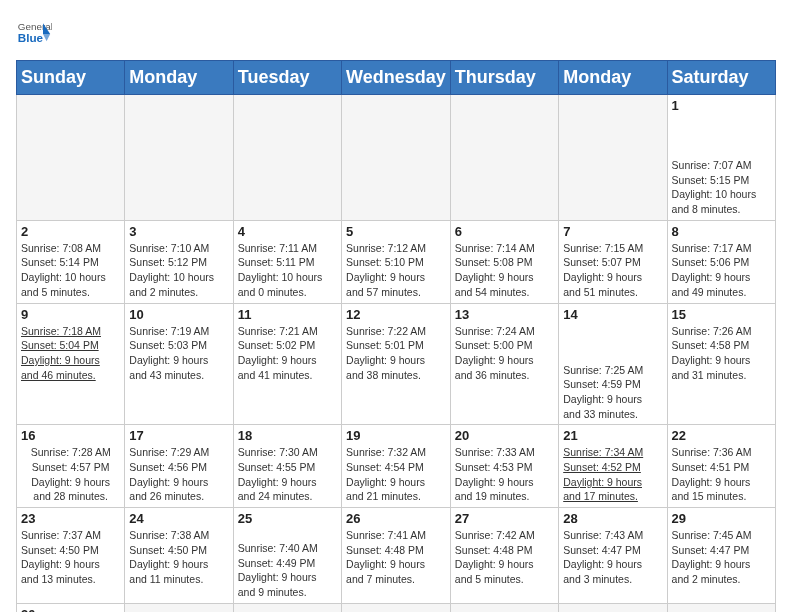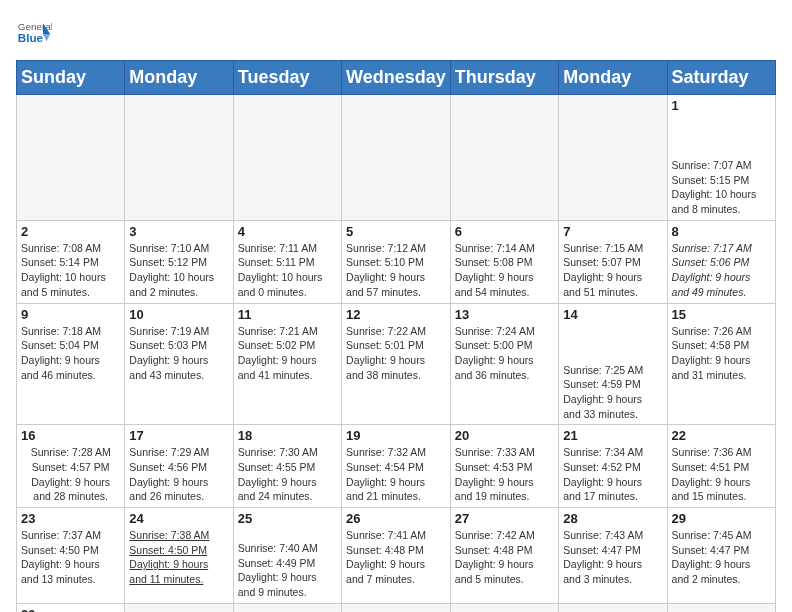--- a/index.html
+++ b/index.html
@@ -162,30 +162,30 @@
         </td>
         <td>
           <span class="day-number">7</span>
           <div class="day-info" style="white-space: pre-line;">Sunrise: 7:15 AM
 Sunset: 5:07 PM
 Daylight: 9 hours
 and 51 minutes.</div>
         </td>
         <td>
           <span class="day-number">8</span>
-          <div class="day-info" style="white-space: pre-line; font-style: italic;">Sunrise: 7:17 AM
+          <div class="day-info" style="white-space: pre-line;">Sunrise: 7:17 AM
 Sunset: 5:06 PM
 Daylight: 9 hours
 and 49 minutes.</div>
         </td>
       </tr>
       <tr>
         <td>
           <span class="day-number">9</span>
-          <div class="day-info" style="white-space: pre-line;">Sunrise: 7:18 AM
+          <div class="day-info" style="white-space: pre-line; text-decoration: underline;">Sunrise: 7:18 AM
 Sunset: 5:04 PM
 Daylight: 9 hours
 and 46 minutes.</div>
         </td>
         <td>
           <span class="day-number">10</span>
           <div class="day-info" style="white-space: pre-line;">Sunrise: 7:19 AM
 Sunset: 5:03 PM
 Daylight: 9 hours
 and 43 minutes.</div>
@@ -257,21 +257,21 @@
         </td>
         <td>
           <span class="day-number">20</span>
           <div class="day-info" style="white-space: pre-line;">Sunrise: 7:33 AM
 Sunset: 4:53 PM
 Daylight: 9 hours
 and 19 minutes.</div>
         </td>
         <td>
           <span class="day-number">21</span>
-          <div class="day-info" style="white-space: pre-line;">Sunrise: 7:34 AM
+          <div class="day-info" style="white-space: pre-line; text-decoration: underline;">Sunrise: 7:34 AM
 Sunset: 4:52 PM
 Daylight: 9 hours
 and 17 minutes.</div>
         </td>
         <td>
           <span class="day-number">22</span>
           <div class="day-info" style="white-space: pre-line;">Sunrise: 7:36 AM
 Sunset: 4:51 PM
 Daylight: 9 hours
 and 15 minutes.</div>
@@ -280,21 +280,21 @@
       <tr>
         <td>
           <span class="day-number">23</span>
           <div class="day-info" style="white-space: pre-line;">Sunrise: 7:37 AM
 Sunset: 4:50 PM
 Daylight: 9 hours
 and 13 minutes.</div>
         </td>
         <td>
           <span class="day-number">24</span>
-          <div class="day-info" style="white-space: pre-line; text-decoration: underline;">Sunrise: 7:38 AM
+          <div class="day-info" style="white-space: pre-line;">Sunrise: 7:38 AM
 Sunset: 4:50 PM
 Daylight: 9 hours
 and 11 minutes.</div>
         </td>
         <td>
           <span class="day-number">25</span>
           <div class="day-info" style="white-space: pre-line; margin-top: 15px;">Sunrise: 7:40 AM
 Sunset: 4:49 PM
 Daylight: 9 hours
 and 9 minutes.</div>

